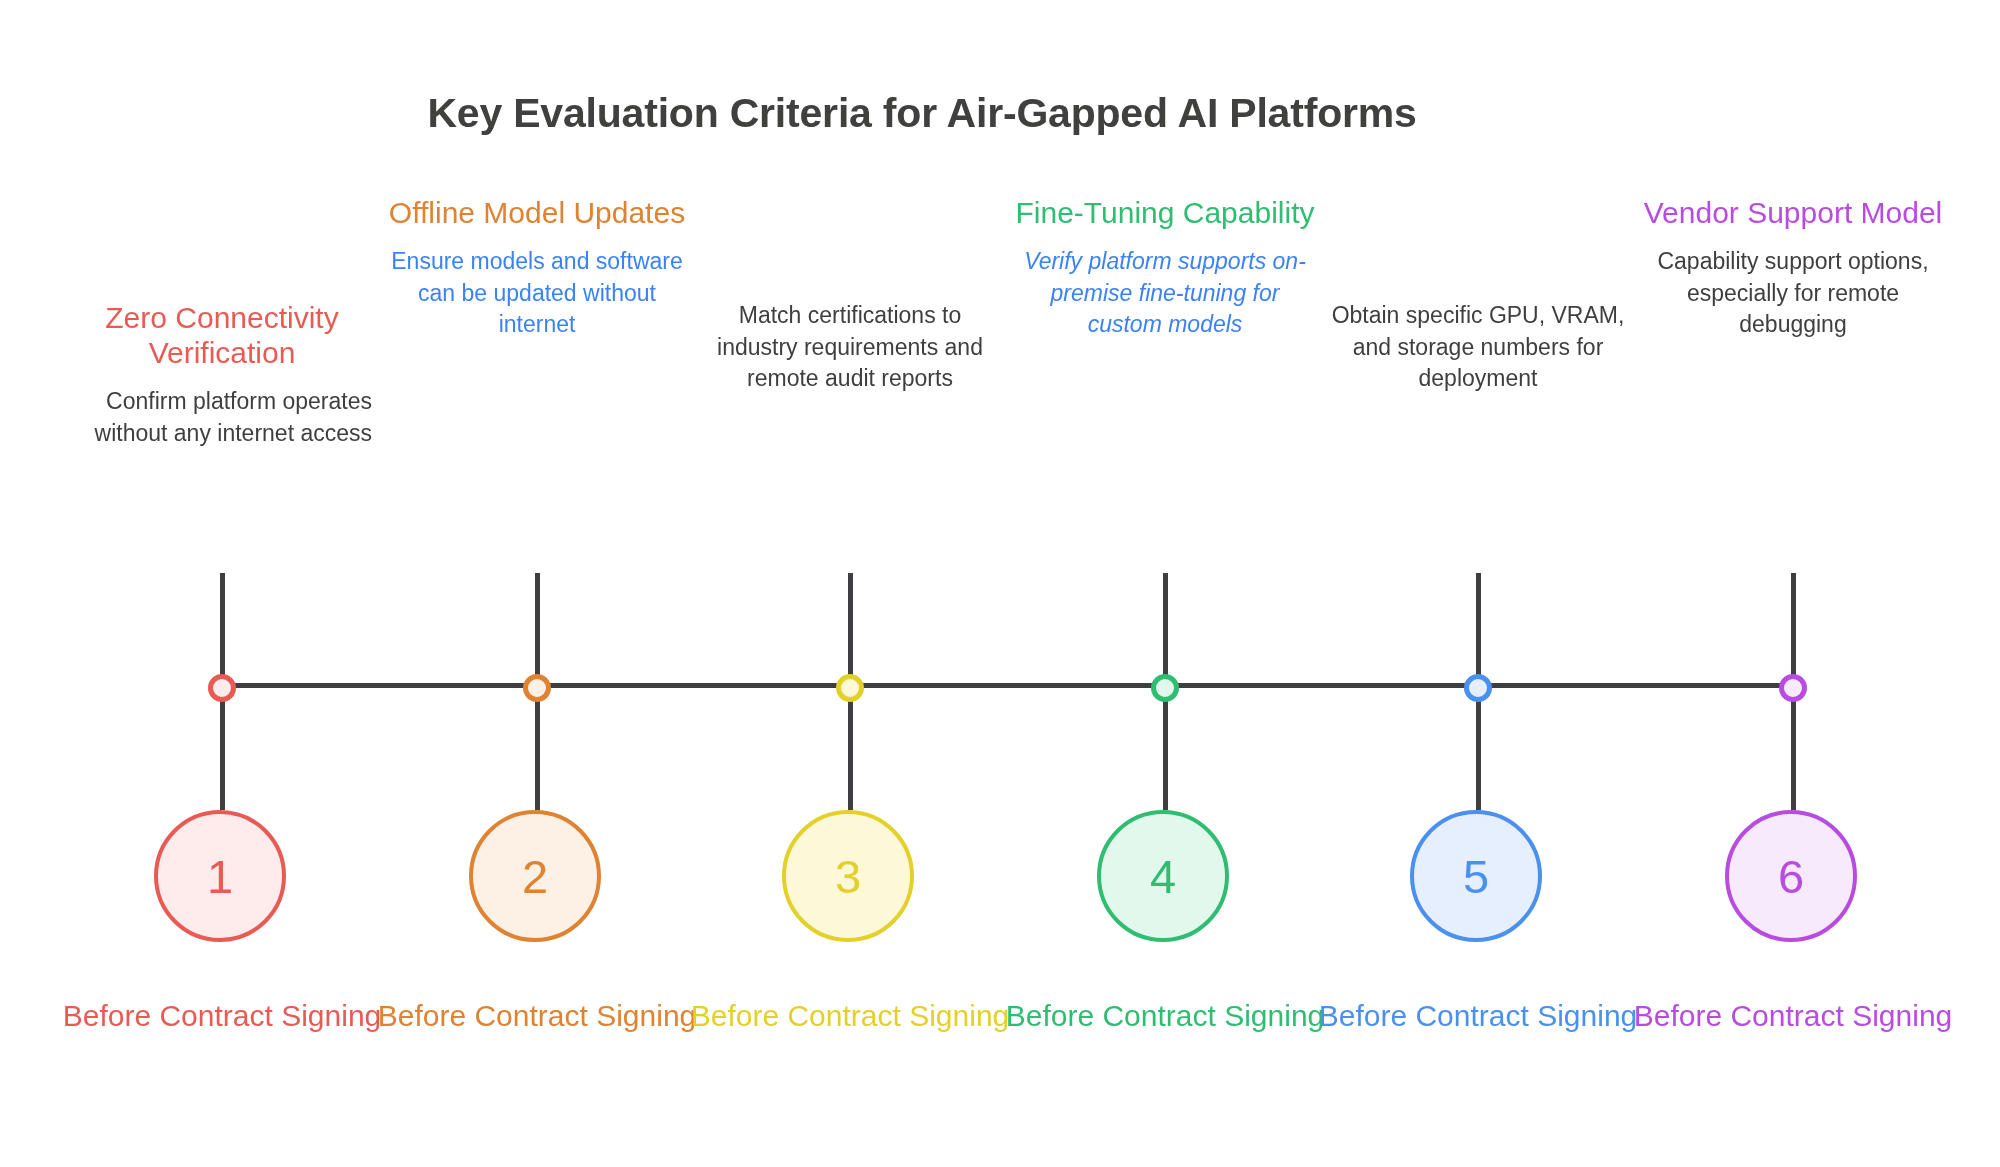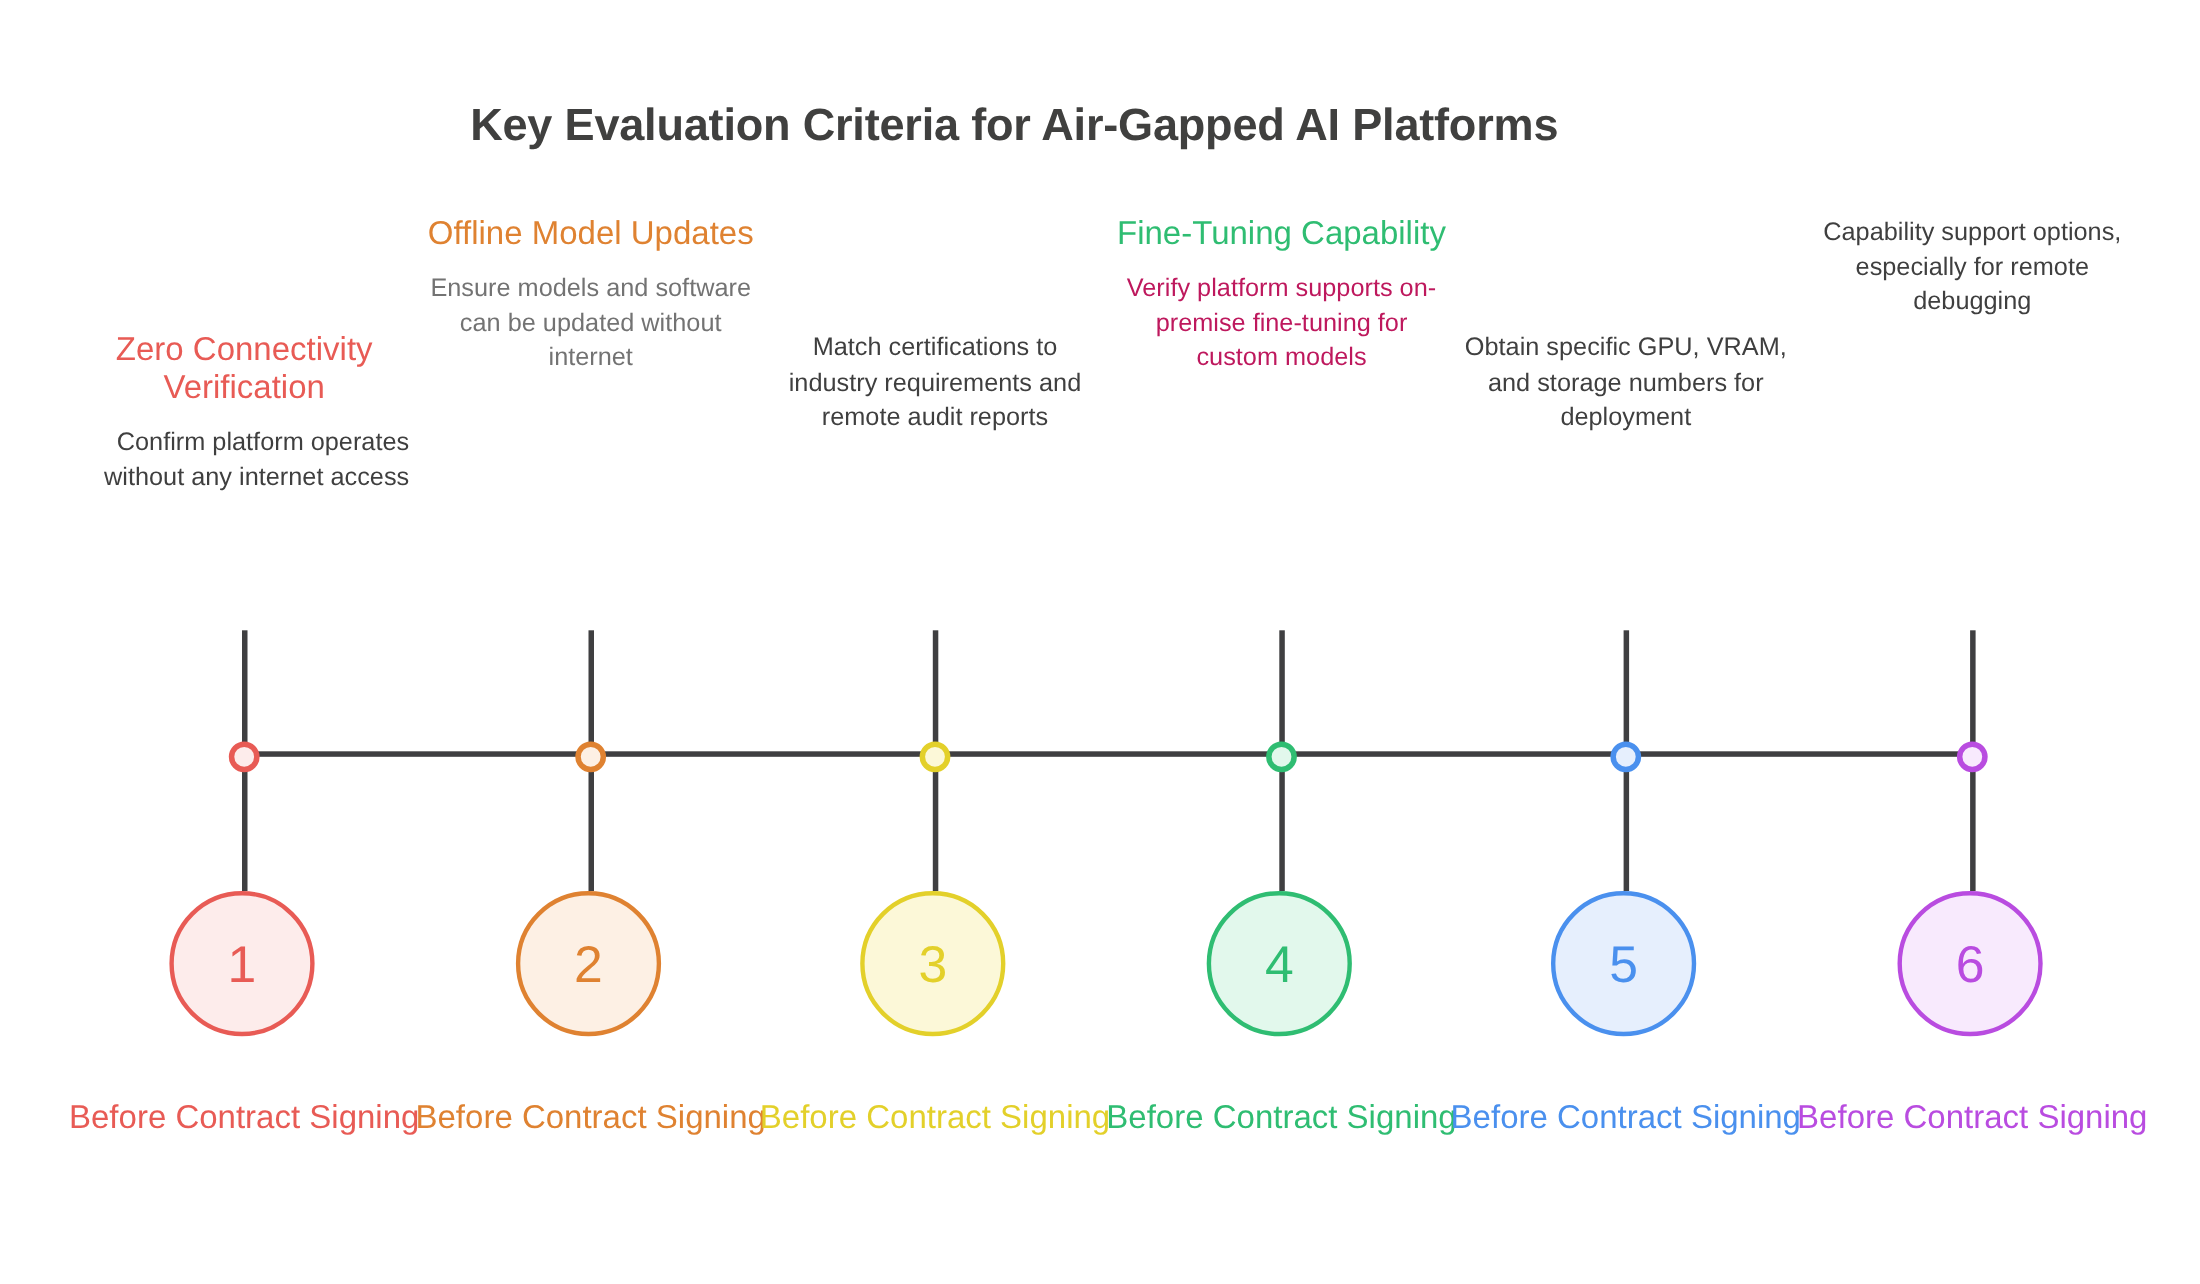--- a/index.html
+++ b/index.html
@@ -144,21 +144,21 @@
       <div class="stem-bottom" style="background: rgb(63, 63, 65);"></div>
       <div class="node" style="border-color: rgb(232, 91, 85); background: rgb(253, 236, 235);"></div>
       <div class="num-circle" style="border-color: rgb(232, 91, 85); background: rgb(253, 236, 235); color: rgb(232, 91, 85);">
         <span>1</span>
       </div>
       <div class="phase" style="color: rgb(232, 91, 85);">Before Contract Signing</div>
     </div>
     <div class="col" style="left: 387px;">
       <div class="top-block" style="top: 195px;">
         <div class="crit-title" style="color: rgb(223, 130, 49);">Offline Model Updates</div>
-        <div class="crit-desc" style="color: #737373;">Ensure models and software can be updated without internet</div>
+        <div class="crit-desc" style="color: #3b82f6;">Ensure models and software can be updated without internet</div>
       </div>
       <div class="stem-top" style="top: 573px; height: 113px; background: rgb(63, 63, 65);"></div>
       <div class="stem-bottom" style="background: rgb(63, 63, 65);"></div>
       <div class="node" style="border-color: rgb(223, 130, 49); background: rgb(253, 240, 228);"></div>
       <div class="num-circle" style="border-color: rgb(223, 130, 49); background: rgb(253, 240, 228); color: rgb(223, 130, 49);">
         <span>2</span>
       </div>
       <div class="phase" style="color: rgb(223, 130, 49);">Before Contract Signing</div>
     </div>
     <div class="col" style="left: 700px;">
@@ -169,21 +169,21 @@
       <div class="stem-bottom" style="background: rgb(63, 63, 65);"></div>
       <div class="node" style="border-color: rgb(227, 208, 42); background: rgb(252, 248, 216);"></div>
       <div class="num-circle" style="border-color: rgb(227, 208, 42); background: rgb(252, 248, 216); color: rgb(227, 208, 42);">
         <span>3</span>
       </div>
       <div class="phase" style="color: rgb(227, 208, 42);">Before Contract Signing</div>
     </div>
     <div class="col" style="left: 1015px;">
       <div class="top-block" style="top: 195px;">
         <div class="crit-title" style="color: rgb(47, 189, 114);">Fine-Tuning Capability</div>
-        <div class="crit-desc" style="color: #be185d;">Verify platform supports on-premise fine-tuning for custom models</div>
+        <div class="crit-desc" style="color: #3b82f6; font-style: italic;">Verify platform supports on-premise fine-tuning for custom models</div>
       </div>
       <div class="stem-top" style="top: 573px; height: 113px; background: rgb(63, 63, 65);"></div>
       <div class="stem-bottom" style="background: rgb(63, 63, 65);"></div>
       <div class="node" style="border-color: rgb(47, 189, 114); background: rgb(226, 248, 236);"></div>
       <div class="num-circle" style="border-color: rgb(47, 189, 114); background: rgb(226, 248, 236); color: rgb(47, 189, 114);">
         <span>4</span>
       </div>
       <div class="phase" style="color: rgb(47, 189, 114);">Before Contract Signing</div>
     </div>
     <div class="col" style="left: 1328px;">
@@ -193,20 +193,21 @@
       <div class="stem-top" style="top: 573px; height: 113px; background: rgb(63, 63, 65);"></div>
       <div class="stem-bottom" style="background: rgb(63, 63, 65);"></div>
       <div class="node" style="border-color: rgb(74, 144, 238); background: rgb(230, 239, 253);"></div>
       <div class="num-circle" style="border-color: rgb(74, 144, 238); background: rgb(230, 239, 253); color: rgb(74, 144, 238);">
         <span>5</span>
       </div>
       <div class="phase" style="color: rgb(74, 144, 238);">Before Contract Signing</div>
     </div>
     <div class="col" style="left: 1643px;">
       <div class="top-block" style="top: 195px;">
+        <div class="crit-title" style="color: rgb(185, 76, 224);">Vendor Support Model</div>
         <div class="crit-desc" style="color: rgb(63, 63, 63);">Capability support options, especially for remote debugging</div>
       </div>
       <div class="stem-top" style="top: 573px; height: 113px; background: rgb(63, 63, 65);"></div>
       <div class="stem-bottom" style="background: rgb(63, 63, 65);"></div>
       <div class="node" style="border-color: rgb(185, 76, 224); background: rgb(248, 234, 253);"></div>
       <div class="num-circle" style="border-color: rgb(185, 76, 224); background: rgb(248, 234, 253); color: rgb(185, 76, 224);">
         <span>6</span>
       </div>
       <div class="phase" style="color: rgb(185, 76, 224);">Before Contract Signing</div>
     </div>

